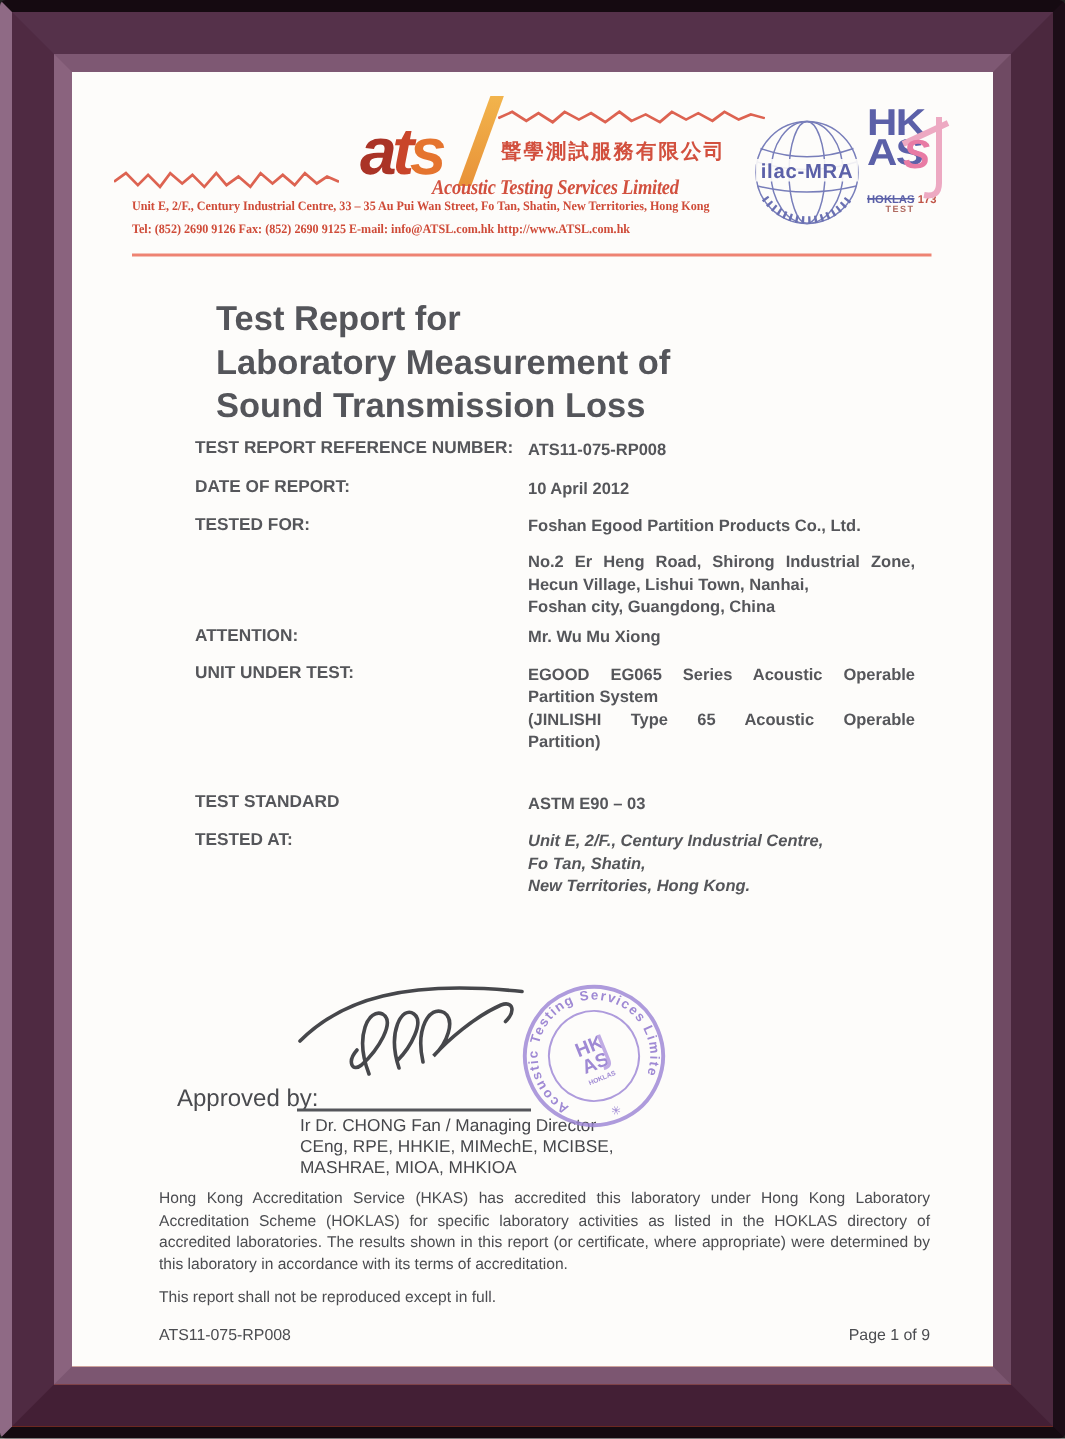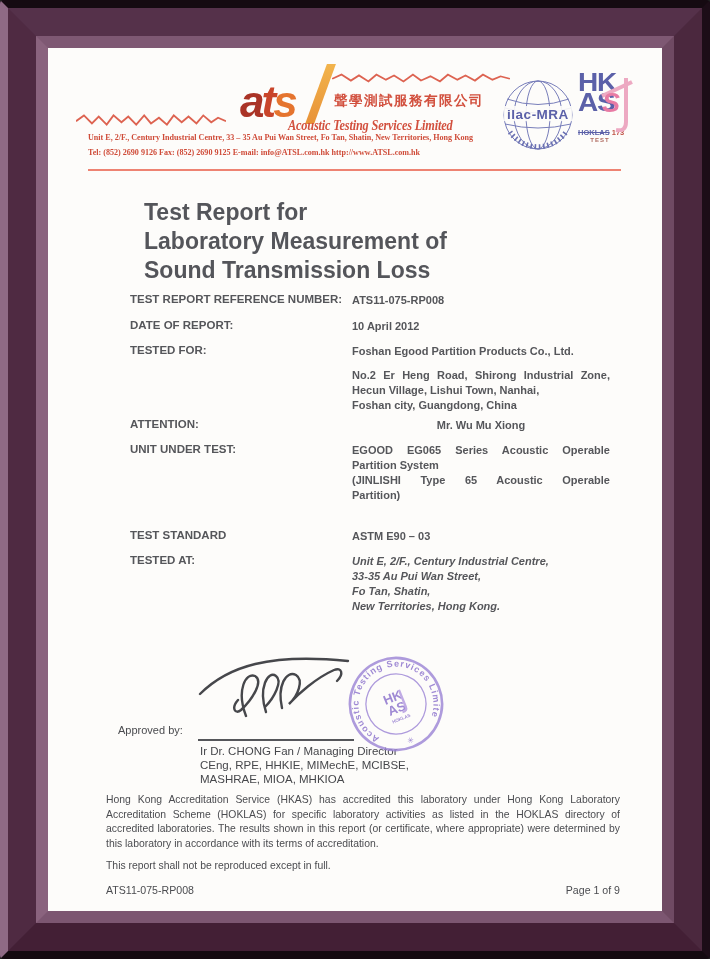--- a/index.html
+++ b/index.html
@@ -50,21 +50,21 @@
 
   
   .title { font-size:23px; font-weight:bold; line-height:29px; color:#54555a; }
   .frow-label { position:absolute; left:82px; font-size:11.5px; font-weight:bold;
     white-space:nowrap; }
   .frow-value { position:absolute; left:304px; width:258px; font-size:11px;
     font-weight:bold; line-height:15px; }
   .jline { text-align:justify; text-align-last:justify; }
 
   
-  .approved-label { font-size:11px; color:#4a4b4f; }
+  .approved-label { font-size:16px; color:#4a4b4f; }
   .sig-line { height:1.6px; background:#55565a; }
   .sig-name { font-size:11.5px; line-height:14px; color:#46474b; }
 
   .stamp { opacity:.82; }
 
   
   .foot-para { font-size:10.4px; line-height:14.7px; color:#4b4c50;
     text-align:justify; }
   .foot-note { font-size:10.4px; color:#4b4c50; }
   .foot-row { display:flex; justify-content:space-between; font-size:10.6px;
@@ -148,37 +148,36 @@
       <div class="frow-label" style="top:296px;">TESTED FOR:</div>
       <div class="frow-value" style="top:296px;">Foshan Egood Partition Products Co., Ltd.</div>
 
       <div class="frow-value" style="top:320px;">
         <div class="jline">No.2 Er Heng Road, Shirong Industrial Zone,</div>
         <div>Hecun Village, Lishui Town, Nanhai,</div>
         <div>Foshan city, Guangdong, China</div>
       </div>
 
       <div class="frow-label" style="top:370px;">ATTENTION:</div>
-      <div class="frow-value" style="top:370px;text-align:center;">Mr. Wu Mu Xiong</div>
+      <div class="frow-value" style="top:370px;">Mr. Wu Mu Xiong</div>
 
       <div class="frow-label" style="top:395px;">UNIT UNDER TEST:</div>
       <div class="frow-value" style="top:395px;">
         <div class="jline">EGOOD EG065 Series Acoustic Operable</div>
         <div>Partition System</div>
         <div class="jline">(JINLISHI Type 65 Acoustic Operable</div>
         <div>Partition)</div>
       </div>
 
       <div class="frow-label" style="top:481px;">TEST STANDARD</div>
       <div class="frow-value" style="top:481px;">ASTM E90 – 03</div>
 
       <div class="frow-label" style="top:506px;">TESTED AT:</div>
       <div class="frow-value" style="top:506px;font-style:italic;">
         <div>Unit E, 2/F., Century Industrial Centre,</div>
-        <div>33-35 Au Pui Wan Street,</div>
         <div>Fo Tan, Shatin,</div>
         <div>New Territories, Hong Kong.</div>
       </div>
 
       <svg class="abs" style="left:146px; top:600px;" width="162" height="94" viewBox="0 0 162 94">
         <g fill="none" stroke="#46474b" stroke-width="2.4" stroke-linecap="round">
           <path d="M6,46 C34,18 76,5 154,13"></path>
           <path d="M52,68 C42,42 52,24 61,28 C70,33 58,52 47,62 C41,67 37,60 44,52"></path>
           <path d="M72,64 C64,40 74,22 82,28 C89,33 80,50 71,59"></path>
           <path d="M88,60 C83,38 92,22 102,27 C110,32 104,48 95,56 C104,46 122,30 140,22 C148,19 150,26 143,33"></path>

